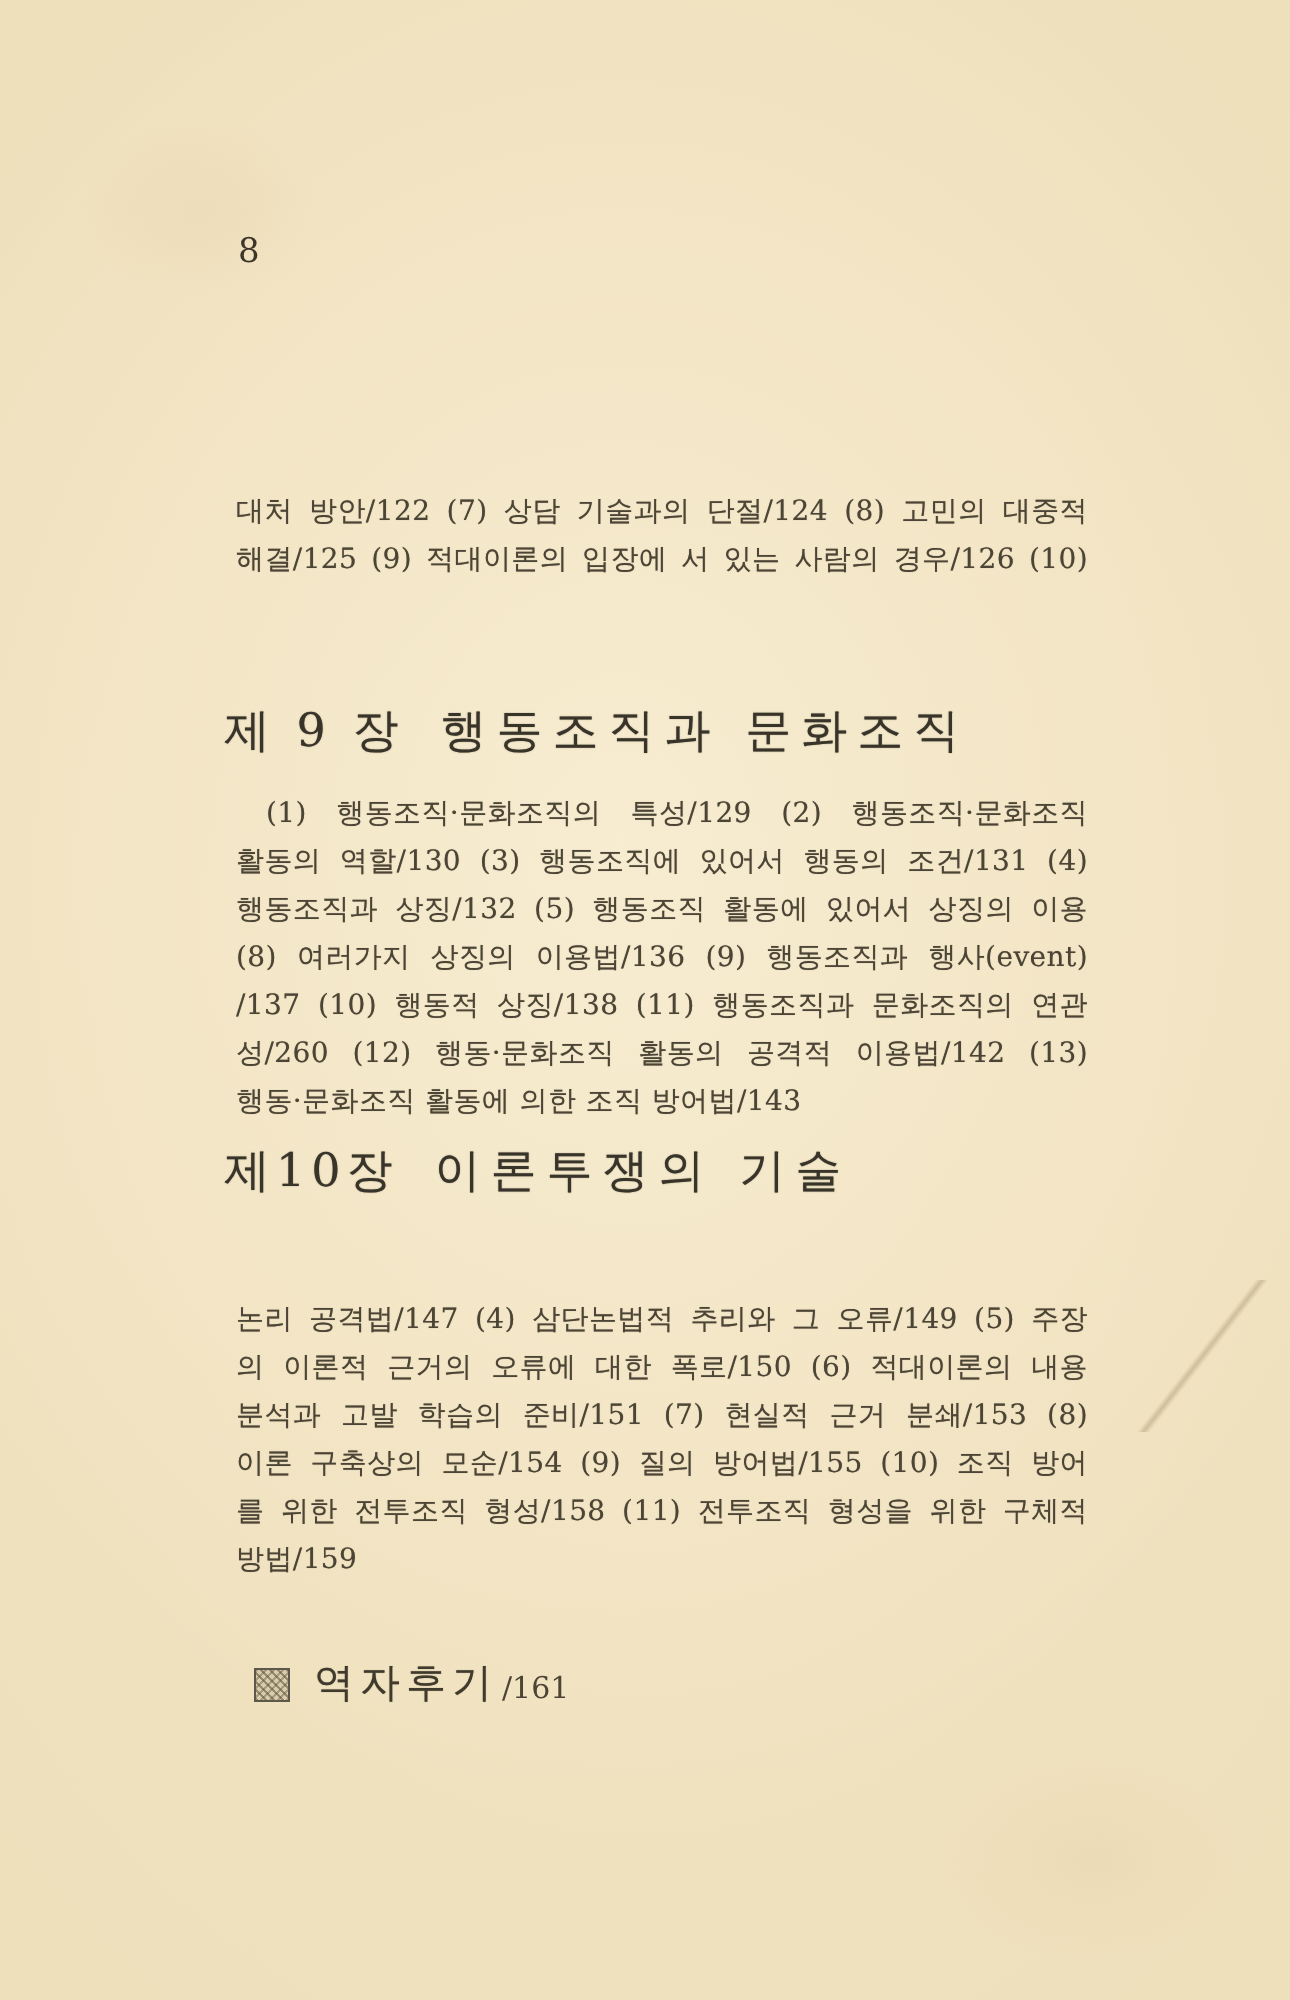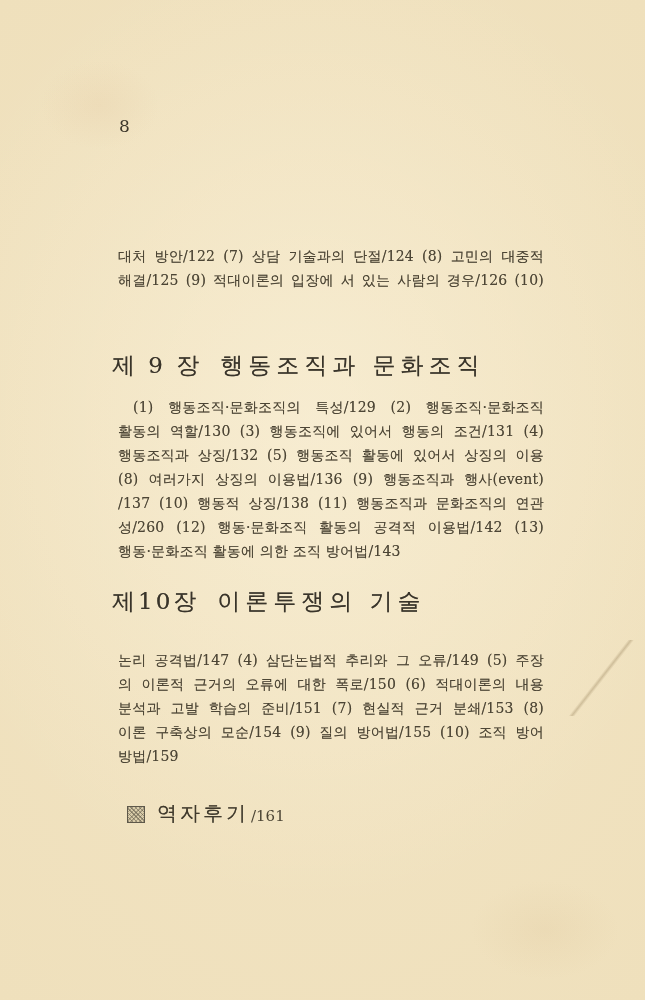--- a/index.html
+++ b/index.html
@@ -58,24 +58,24 @@
 
   .chapter-heading {
     position: absolute; left: 112px;
     font-size: 23px; color: #39342a; font-weight: 500;
     text-shadow: 0 0 0.6px rgba(57,52,42,0.6);
     white-space: nowrap;
   }
   .chapter-heading .ch-label { letter-spacing: 3px; margin-right: 18px; }
   .chapter-heading .ch-title { letter-spacing: 5px; }
   .heading-ch9  { top: 350px; }
-  .heading-ch10 { top: 586px; }
+  .heading-ch10 { top: 570px; }
 
   .footer-item {
-    position: absolute; left: 127px; top: 800px;
+    position: absolute; left: 127px; top: 828px;
     display: flex; align-items: center;
   }
   .icon-square {
     width: 18px; height: 17px;
     margin-right: 12px; margin-top: 2px;
     border: 1.5px solid #5e584a;
     box-sizing: border-box;
     background-color: #d9cca9;
     background-image:
       repeating-linear-gradient(45deg,  rgba(92,85,70,0.55) 0 1px, rgba(0,0,0,0) 1px 3px),
@@ -122,20 +122,21 @@
 
   <div class="chapter-heading heading-ch10">
     <span class="ch-label">제10장</span><span class="ch-title">이론투쟁의 기술</span>
   </div>
 
   <div class="para para-ch10">
     <div class="line">논리 공격법/147 (4) 삼단논법적 추리와 그 오류/149 (5) 주장</div>
     <div class="line">의 이론적 근거의 오류에 대한 폭로/150  (6) 적대이론의 내용</div>
     <div class="line">분석과 고발 학습의 준비/151  (7) 현실적 근거 분쇄/153  (8)</div>
     <div class="line">이론 구축상의 모순/154  (9) 질의 방어법/155  (10) 조직 방어</div>
+    <div class="line">를 위한 전투조직 형성/158  (11) 전투조직 형성을 위한 구체적</div>
     <div class="line last">방법/159</div>
   </div>
 
   <div class="footer-item">
     <span class="icon-square"></span>
     <span class="footer-label">역자후기</span>
     <span class="footer-page">/161</span>
   </div>
 
 </div>

